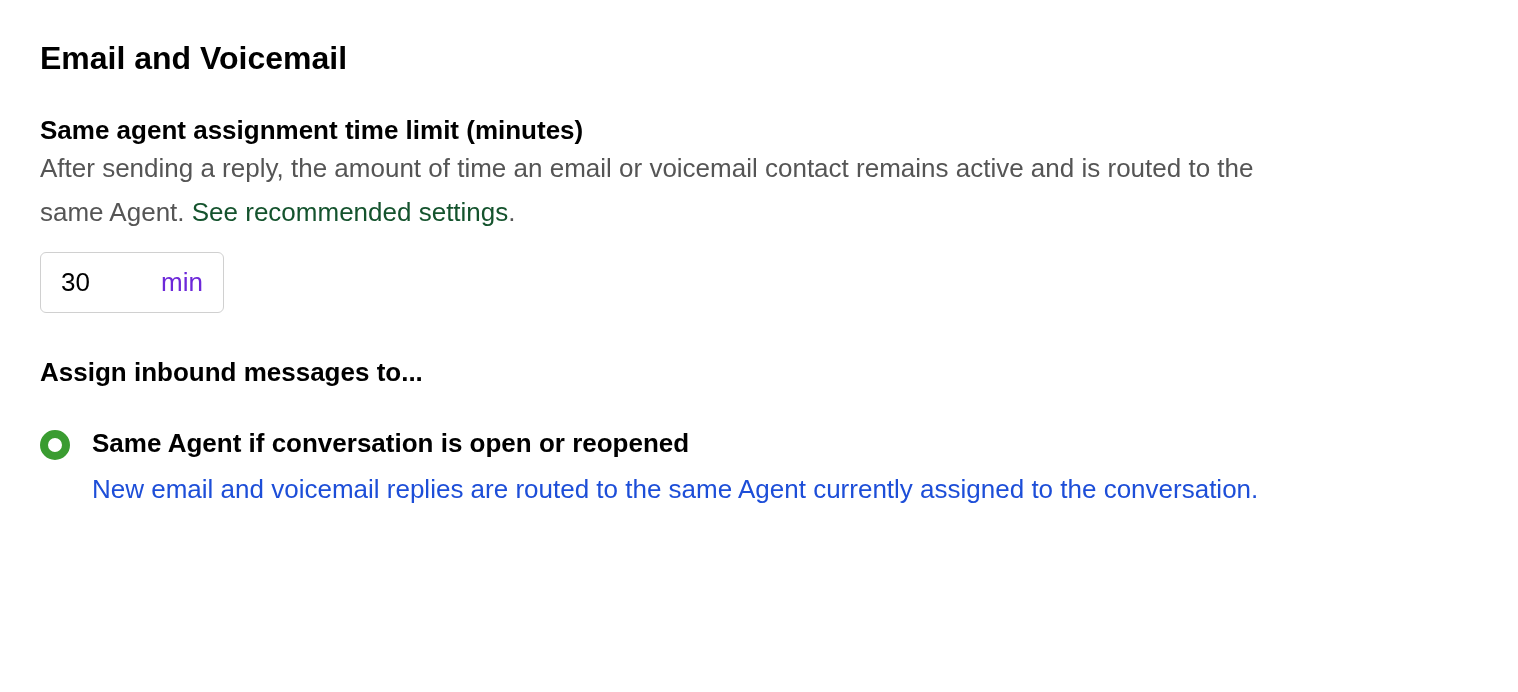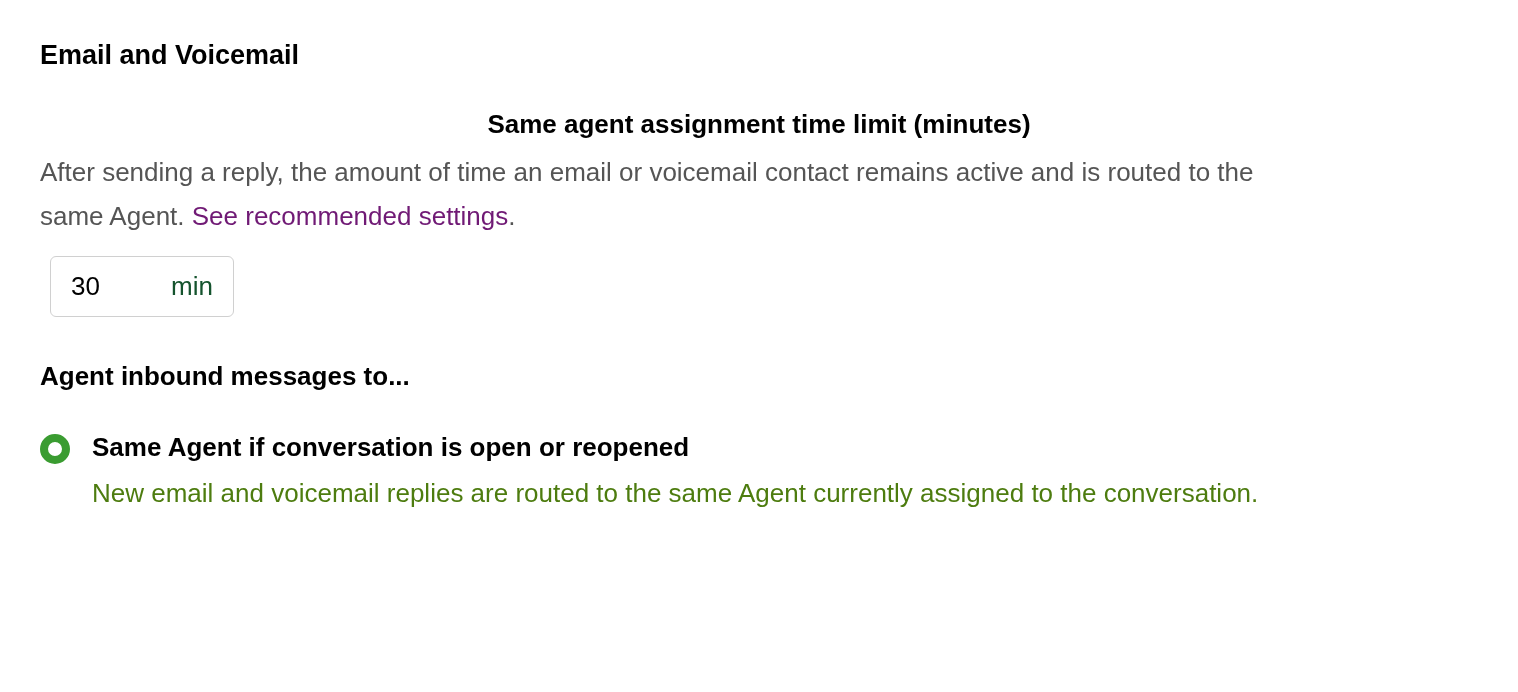--- a/index.html
+++ b/index.html
@@ -8,68 +8,66 @@
       padding: 0;
     }
     body {
       font-family: -apple-system, BlinkMacSystemFont, "Segoe UI", Helvetica, Arial, sans-serif;
       background: #ffffff;
       padding: 40px;
       color: #000000;
       width: 1518px;
     }
     .section-title {
-      font-size: 27px;
+      font-size: 32px;
       font-weight: 700;
       margin-bottom: 38px;
     }
     .field-group {
       margin-bottom: 44px;
     }
     .field-label {
       font-size: 26px;
       font-weight: 700;
-      margin-bottom: 10px;
-      text-align: center;
+      margin-bottom: 0;
     }
     .field-desc {
       font-size: 26px;
       color: #555555;
       line-height: 1.7;
       margin-bottom: 18px;
       max-width: 1280px;
     }
     .field-link {
-      color: #701a75;
+      color: #14532d;
       text-decoration: none;
     }
     .field-desc-period {
       color: #555555;
     }
     .number-input-wrap {
       display: inline-flex;
       align-items: center;
       border: 1px solid #d0d0d0;
       border-radius: 6px;
       padding: 14px 20px;
       font-size: 26px;
       background: #ffffff;
       gap: 40px;
-      margin-left: 10px;
     }
     .number-input {
       border: none;
       outline: none;
       font-size: 26px;
       width: 60px;
       font-family: inherit;
       background: transparent;
     }
     .number-unit {
-      color: #14532d;
+      color: #6d28d9;
     }
     .radio-group {
       margin-top: 10px;
     }
     .radio-group-label {
       font-size: 26px;
       font-weight: 700;
       margin-bottom: 40px;
     }
     .radio-option {
@@ -97,42 +95,42 @@
     .radio-text {
       flex: 1;
     }
     .radio-label {
       font-size: 26px;
       font-weight: 700;
       margin-bottom: 10px;
     }
     .radio-desc {
       font-size: 26px;
-      color: #4d7c0f;
+      color: #1d4ed8;
       line-height: 1.6;
     }
   </style>
 </head>
 <body>
 
 <div class="section-title">Email and Voicemail</div>
 
 <div class="field-group">
   <div class="field-label">Same agent assignment time limit (minutes)</div>
   <div class="field-desc">
     <span>After sending a reply, the amount of time an email or voicemail contact remains active and is routed to the same Agent. </span><a href="#" class="field-link">See recommended settings</a><span class="field-desc-period">.</span>
   </div>
   <div class="number-input-wrap">
     <input type="text" class="number-input" value="30" style="">
     <span class="number-unit">min</span>
   </div>
 </div>
 
 <div class="radio-group">
-  <div class="radio-group-label">Agent inbound messages to...</div>
+  <div class="radio-group-label">Assign inbound messages to...</div>
 
   <div class="radio-option">
     <div class="radio-circle checked"></div>
     <div class="radio-text">
       <div class="radio-label">Same Agent if conversation is open or reopened</div>
       <div class="radio-desc">New email and voicemail replies are routed to the same Agent currently assigned to the conversation.</div>
     </div>
   </div>
 
 </div>

